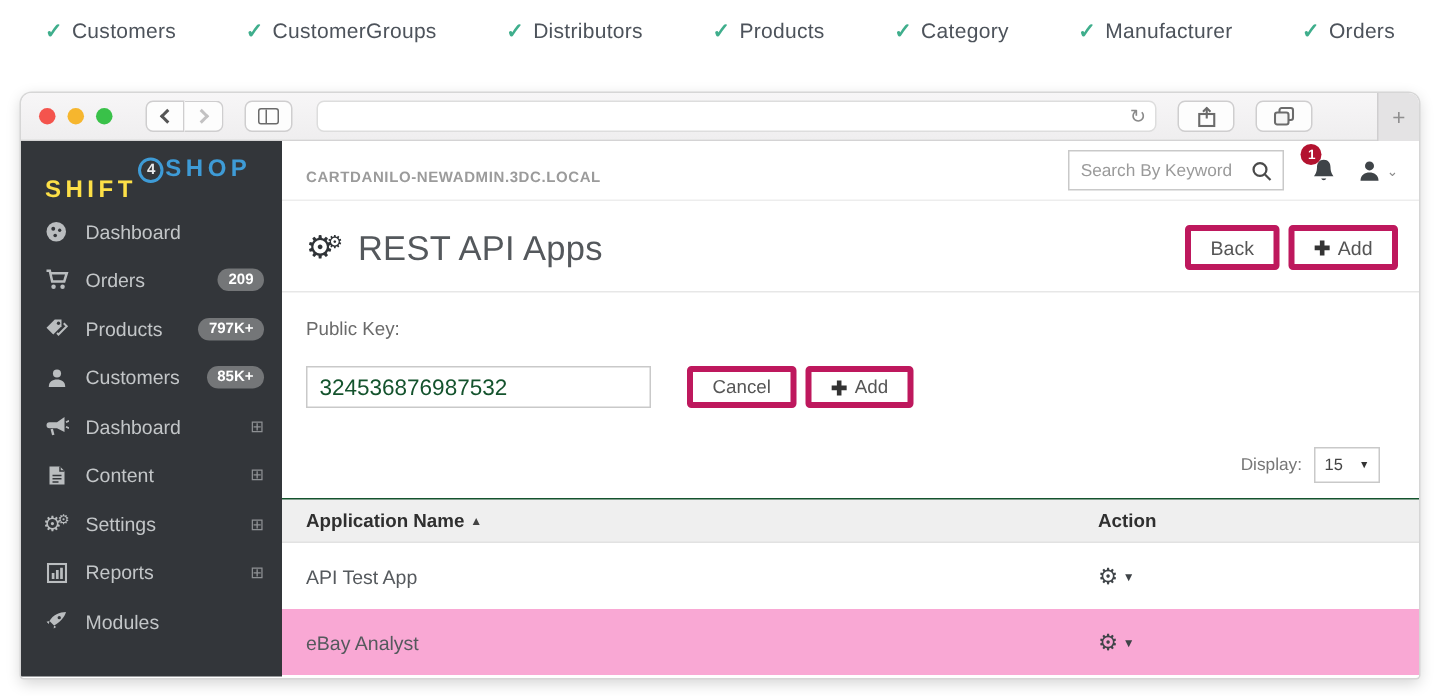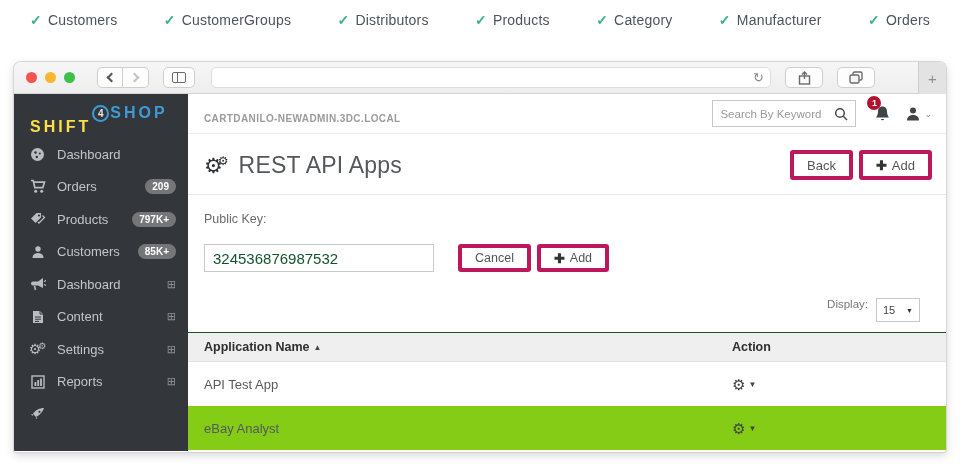--- a/index.html
+++ b/index.html
@@ -70,32 +70,32 @@
   .btn .plus { font-weight:bold; margin-right:5px; font-size:13px; color:#333; }
   .head-btns { display:flex; gap:6px; }
 
   .pk-block { padding:17px 16px 0 16px; }
   .pk-label { font-size:12.5px; color:#6a6a6a; margin-bottom:18px; }
   .pk-row { display:flex; align-items:center; }
   .pk-input { width:230px; height:28px; border:1px solid #c9c9c9; padding:0 8px; font-size:15px; color:#14532d; font-family:"Liberation Sans",sans-serif; outline:none; }
   .pk-row .btn { height:28px; font-size:12.5px; }
   .gap24 { width:24px; } .gap6 { width:6px; }
 
-  .display-row { display:flex; align-items:flex-start; justify-content:flex-end; gap:8px; padding:26px 26px 10px 0; }
+  .display-row { display:flex; align-items:center; justify-content:flex-end; gap:8px; padding:26px 26px 10px 0; }
   .display-label { font-size:11.5px; color:#777; }
   .selectbox { width:44px; height:24px; border:1px solid #c9c9c9; display:flex; align-items:center; justify-content:space-between; padding:0 6px; font-size:11px; color:#444; background:#fff; }
   .selectbox .caret { font-size:7px; color:#333; }
 
   .table { width:100%; }
   .thead { display:flex; align-items:center; height:30px; background:#efefef; border-top:1px solid #14532d; border-bottom:1px solid #e2e2e2; padding:0 16px; }
   .th-name { flex:1; font-size:12.5px; font-weight:bold; color:#2f2f2f; display:flex; align-items:center; gap:4px; }
   .sort { font-size:8px; color:#444; }
   .th-action { width:198px; font-size:12.5px; font-weight:bold; color:#2f2f2f; }
   .trow { display:flex; align-items:center; height:44px; padding:0 16px; }
-  .trow.alt { background:#84cc16; }
+  .trow.alt { background:#f9a8d4; }
   .td-name { flex:1; font-size:13px; color:#55595d; }
   .td-action { width:198px; display:flex; align-items:center; gap:3px; color:#3f4448; }
   .td-action .gear { font-size:15px; line-height:1; }
   .td-action .caret { font-size:8px; color:#3f4448; }
 
   svg { display:block; }
 </style>
 </head>
 <body>
 
@@ -269,20 +269,21 @@
         </div>
 
         <div class="mitem">
           <span class="micon">
             <svg width="15" height="14" viewBox="0 0 15 14">
                 <path d="M14 1 C10 1 5 3 3 7 L6 10 C10 8 13 4.5 14 1 Z" fill="#babdbf"></path>
                 <path d="M3 7 L1 7.5 L2.5 9 Z M6 10 L5.8 12 L7.5 11 Z" fill="#babdbf"></path>
                 <circle cx="9.5" cy="4.8" r="1.1" fill="#33363a"></circle>
               </svg>
           </span>
+          <span class="mlabel">Modules</span>
         </div>
 
       </div>
     </div>
 
     <div class="main">
 
       <div class="admin-head">
         <span class="domain">CARTDANILO-NEWADMIN.3DC.LOCAL</span>
         <div class="head-right">

